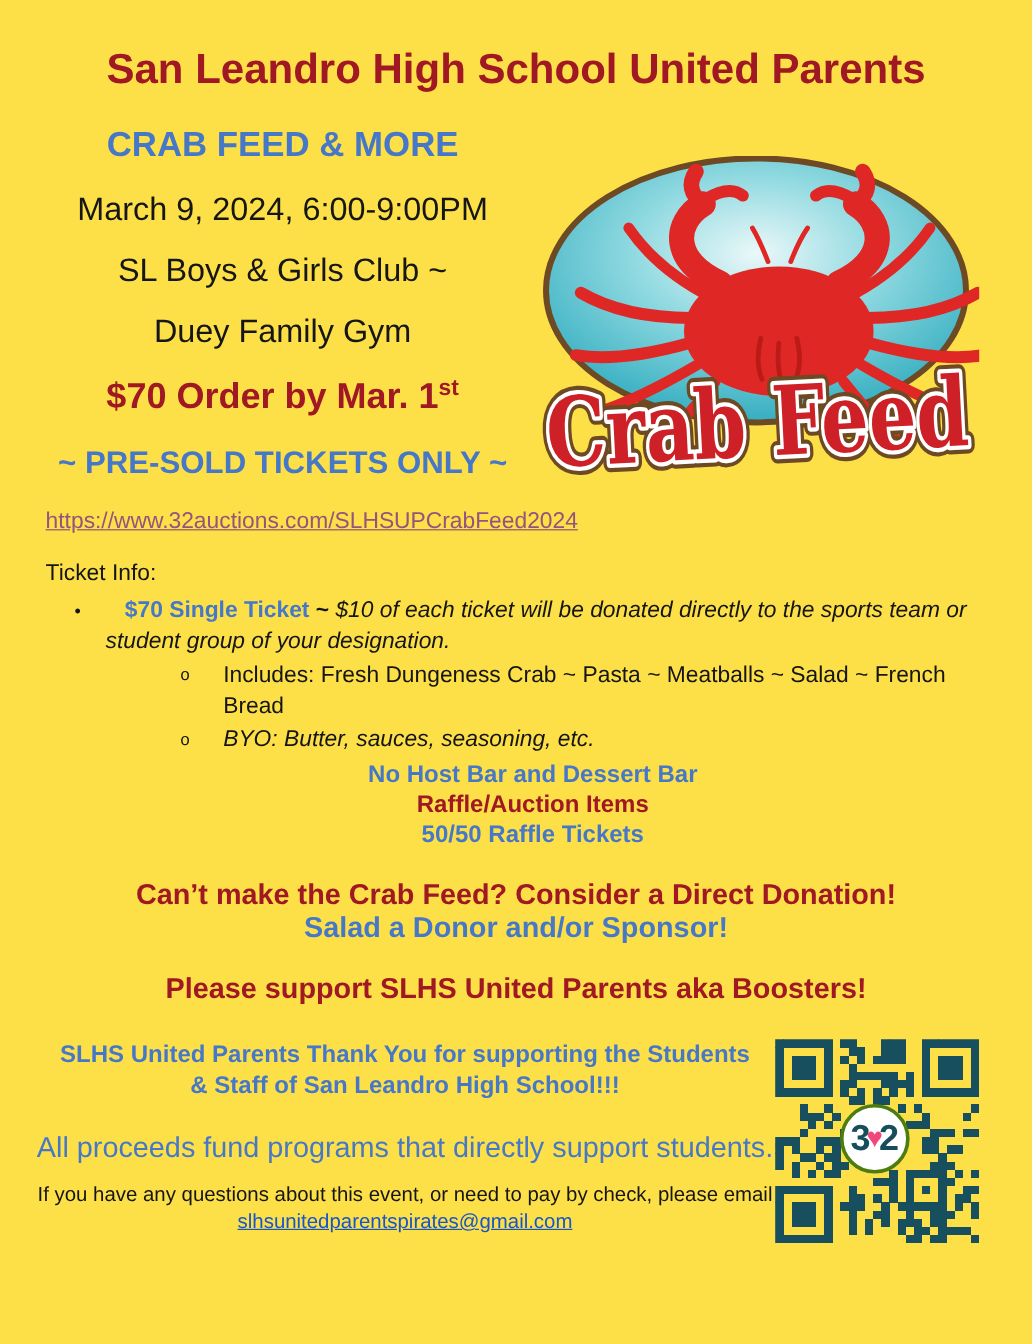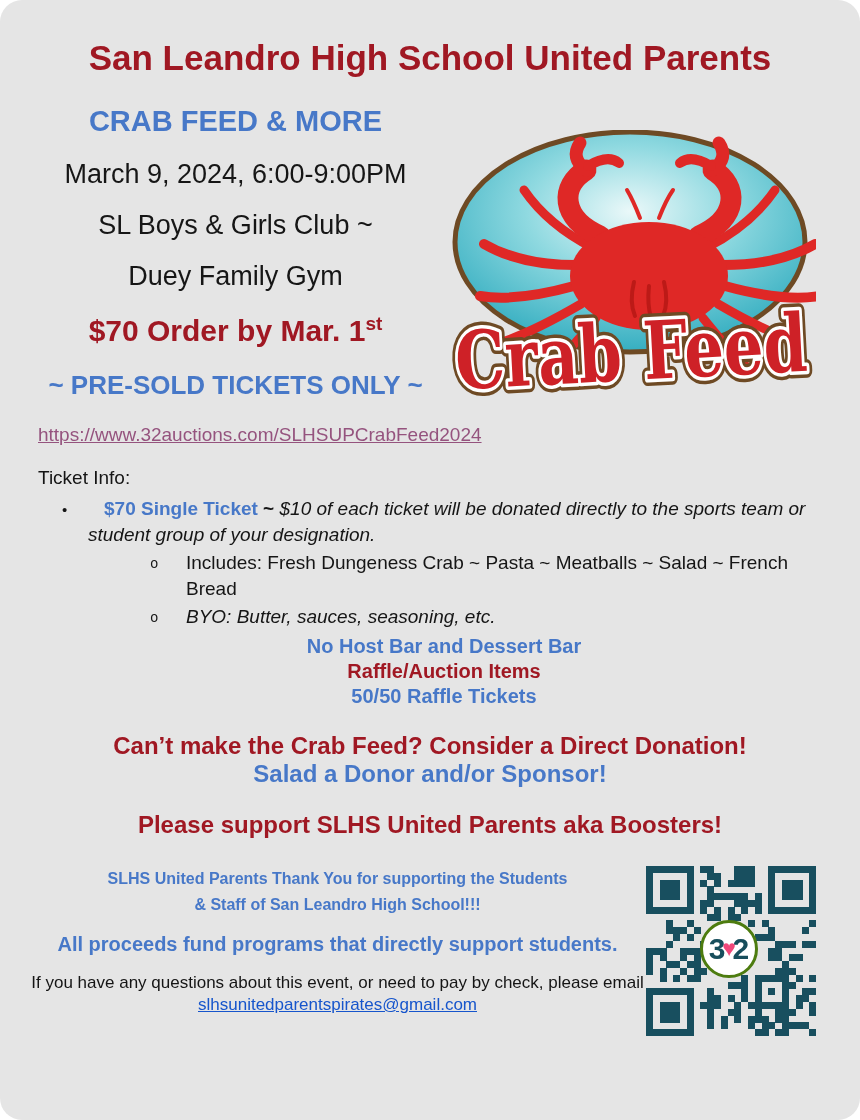--- a/index.html
+++ b/index.html
@@ -1,18 +1,18 @@
 <!DOCTYPE html>
 <html><head>
 <meta charset="utf-8">
 <style>
   html,body{margin:0;padding:0;background:#ffffff;}
   #flyer{
-    position:relative; width:860px; height:1120px; background:#e5e5e5;
-    font-family:"Liberation Sans", sans-serif; color:#111; overflow:hidden;border-radius:22px;
+    position:relative; width:860px; height:1120px; background:#fde047;
+    font-family:"Liberation Sans", sans-serif; color:#111; overflow:hidden;
   }
   .abs{position:absolute;}
   .red{color:#A01823;}
   .blue{color:#4778C8;}
 
   .page-title{left:0; right:0; top:38px; font-size:35px; font-weight:bold; color:#A01823; text-align:center;}
 
   .event-col{left:28px; top:104px; width:415px; text-align:center;}
   .event-heading{font-size:29px; line-height:34px; font-weight:bold; color:#4778C8;}
   .event-line{font-size:27px; line-height:30px; color:#161616; margin-top:21px;}
@@ -35,22 +35,22 @@
   .li.sub .marker{flex:0 0 36px; font-size:14px; font-family:"Liberation Mono", monospace;}
   .tk-title{color:#4778C8; font-weight:bold;margin-left:16px;}
   .tk-sep{font-weight:bold;}
   .ital{font-style:italic;}
 
   .features{left:0; right:0; top:634px; text-align:center; font-weight:bold; font-size:20px; line-height:25px;margin-left:28px;}
   .donation-cta{left:0; right:0; top:732px; text-align:center; font-weight:bold; font-size:24px; line-height:28px;}
   .support-line{left:0; right:0; top:811px; text-align:center; font-weight:bold; font-size:24px; color:#A01823;}
 
   .footer-left{left:30px; top:866px; width:615px; text-align:center;}
-  .ft-thanks{font-size:16px; line-height:26px; font-weight:bold; color:#4778C8;}
-  .ft-proceeds{font-size:20px; line-height:26px; font-weight:bold; color:#4778C8; margin-top:13px;}
+  .ft-thanks{font-size:20px; line-height:26px; font-weight:bold; color:#4778C8;}
+  .ft-proceeds{font-size:24px; line-height:26px; font-weight:normal; color:#4778C8; margin-top:26px;}
   .ft-questions{font-size:17px; line-height:22px; color:#151515; margin-top:15px;}
   .ft-email{font-size:17px; color:#1655CC; text-decoration:underline;}
 
   .qr-wrap{left:646px; top:866px; width:170px; height:170px;}
   .qr-wrap svg{display:block; width:170px; height:170px; shape-rendering:crispEdges;}
   .qr-badge{
     position:absolute; left:50%; top:50%; width:52px; height:52px; margin:-31px 0 0 -31px;
     background:#fff; border:3px solid #4d7c0f; border-radius:50%;
     display:flex; align-items:center; justify-content:center;
   }

